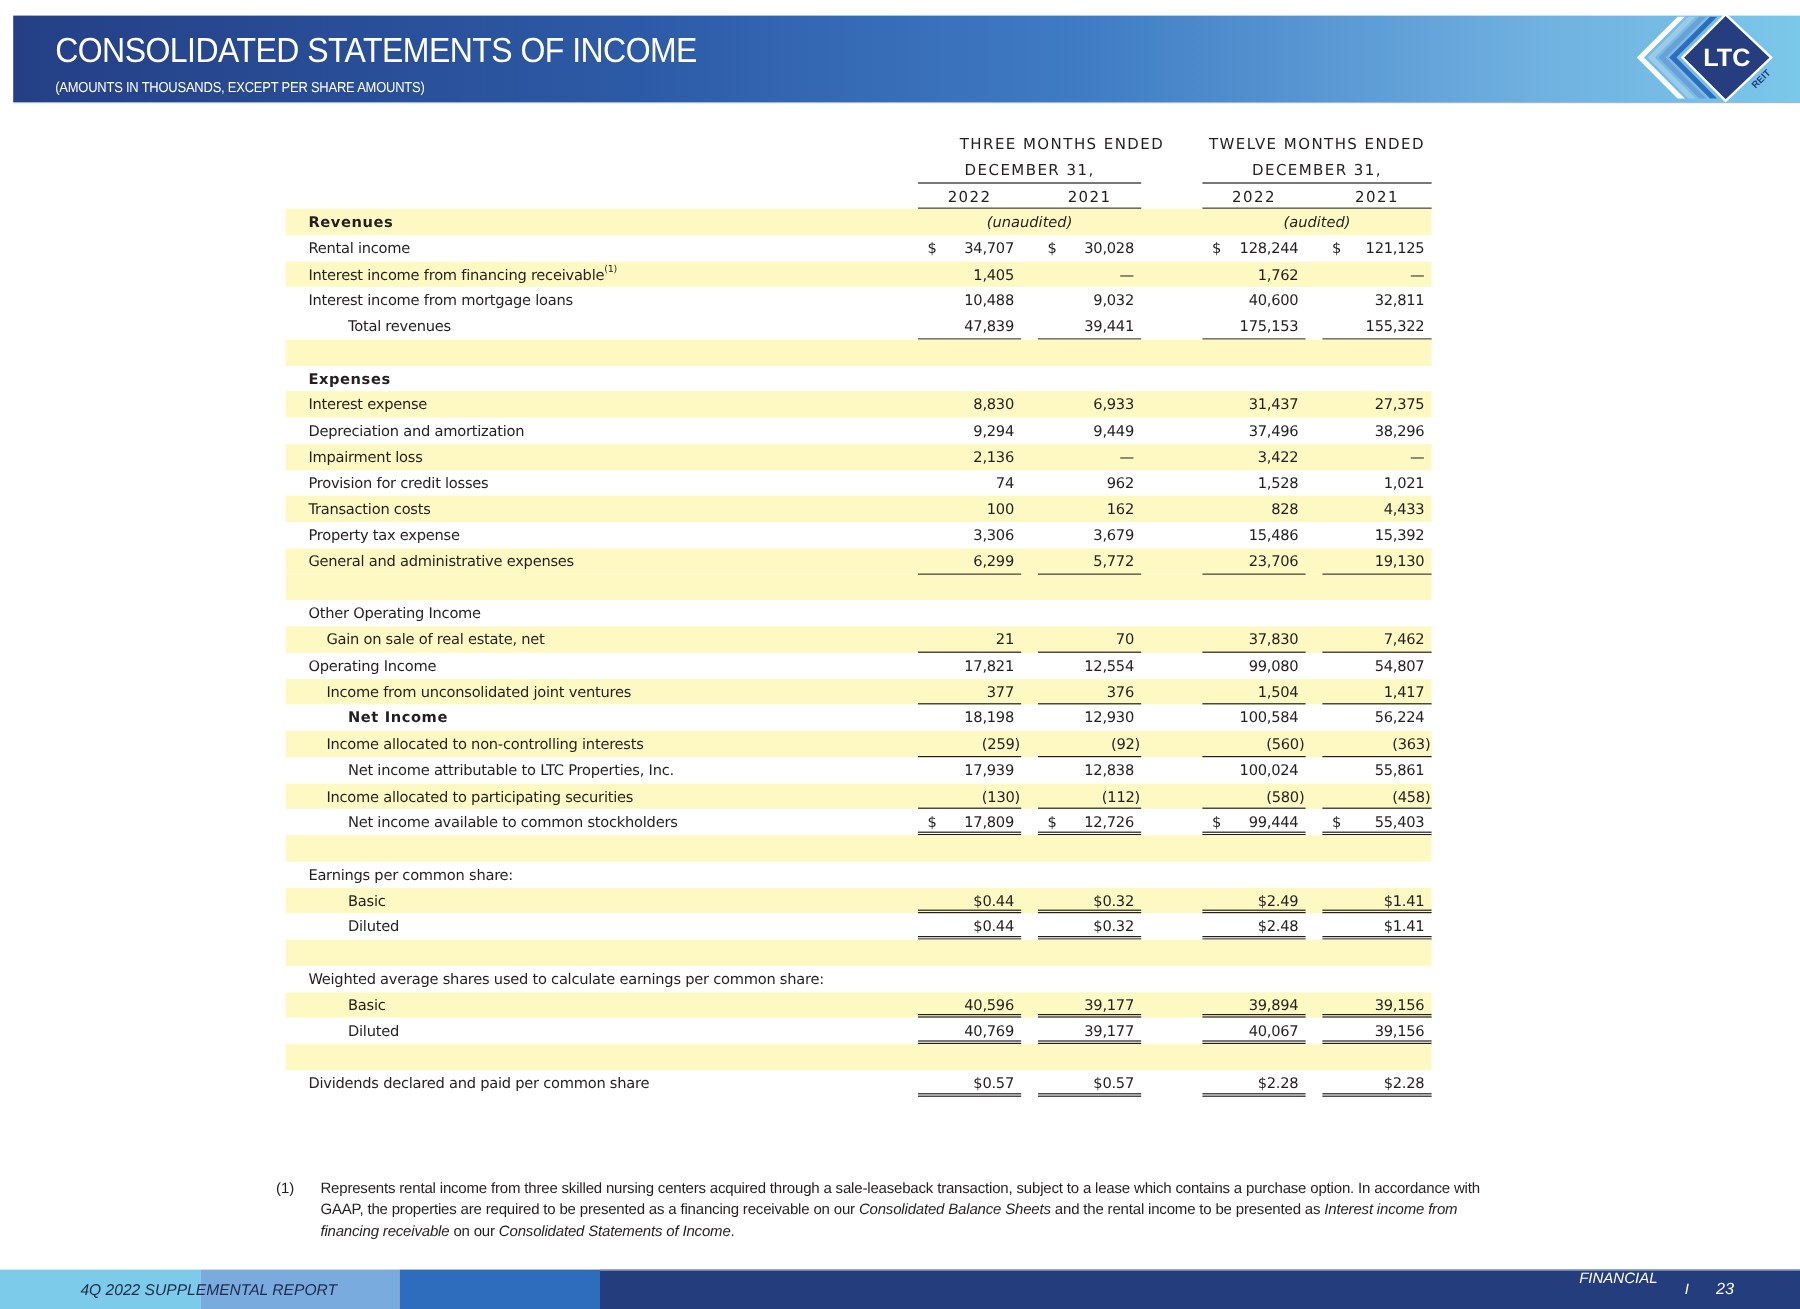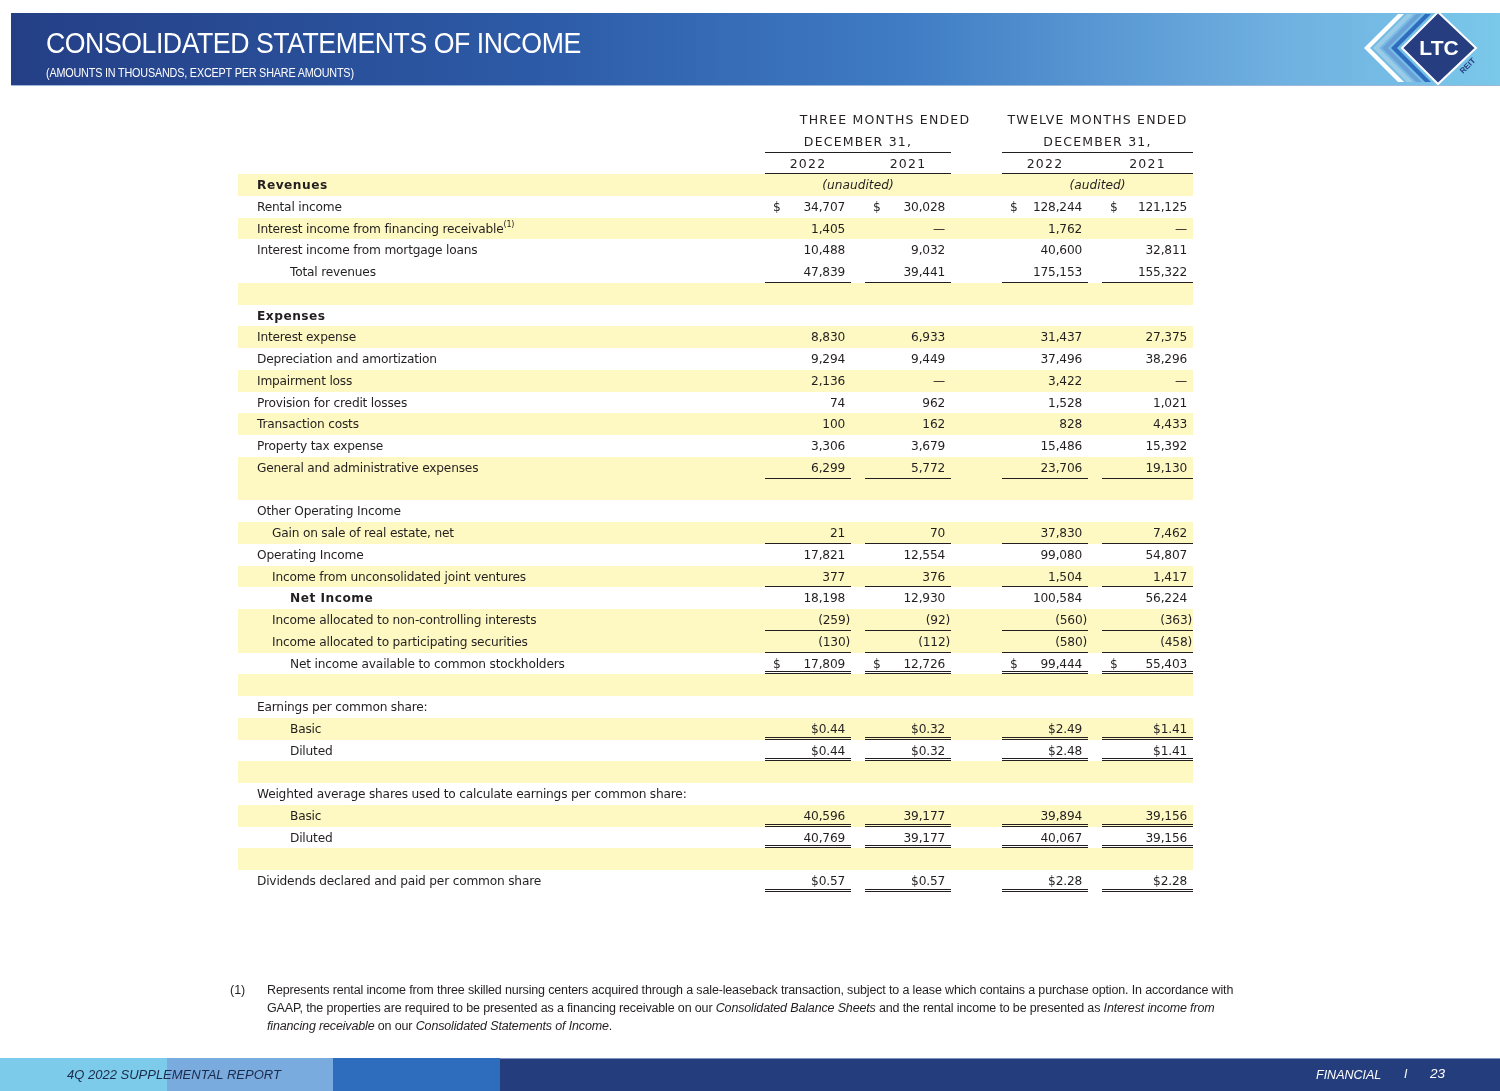--- a/index.html
+++ b/index.html
@@ -77,21 +77,21 @@
 
   .footer { position: absolute; left: 0; top: 1058px; width: 1500px; height: 17px; font-style: italic; }
   .footer .seg { position: absolute; top: 0; height: 33px; }
   .footer .s1 { left: 0; width: 167px; background: #7ccbea; }
   .footer .s2 { left: 167px; width: 166px; background: #79abdf; }
   .footer .s3 { left: 333px; width: 167px; background: #2e6cbd; }
   .footer .s4 { left: 500px; width: 1000px; background: #243d7c; border-top: 1px solid #7f95c0; box-sizing: border-box; }
   .footer .report {
     position: absolute; left: 67px; top: 9px; font-size: 13px; color: #1d2a4a; letter-spacing: 0;
   }
-  .footer .section { position: absolute; left: 1316px; top: 10px; font-size: 12.5px; color: #ffffff; }
+  .footer .section { position: absolute; left: 1316px; top: 0; font-size: 12.5px; color: #ffffff; }
   .footer .sep { position: absolute; left: 1404px; top: 9px; font-size: 12.5px; color: #ffffff; }
   .footer .page { position: absolute; left: 1430px; top: 8px; font-size: 13.5px; color: #ffffff; }
 </style>
 </head>
 <body>
 
 <div class="header">
   <div class="title">CONSOLIDATED STATEMENTS OF INCOME</div>
   <div class="subtitle">(AMOUNTS IN THOUSANDS, EXCEPT PER SHARE AMOUNTS)</div>
 </div>
@@ -395,20 +395,35 @@
         <span class="v paren">(92)</span>
       </div>
     <div class="cell c3 bot1">
         <span class="v paren">(560)</span>
       </div>
     <div class="cell c4 bot1">
         <span class="v paren">(363)</span>
       </div>
   </div>
 
+  <div class="row">
+    <span class="lbl i2">Net income attributable to LTC Properties, Inc.</span>
+    <div class="cell c1">
+        <span class="v">17,939</span>
+      </div>
+    <div class="cell c2">
+        <span class="v">12,838</span>
+      </div>
+    <div class="cell c3">
+        <span class="v">100,024</span>
+      </div>
+    <div class="cell c4">
+        <span class="v">55,861</span>
+      </div>
+  </div>
 
   <div class="row shade">
     <span class="lbl i1">Income allocated to participating securities</span>
     <div class="cell c1 bot1">
         <span class="v paren">(130)</span>
       </div>
     <div class="cell c2 bot1">
         <span class="v paren">(112)</span>
       </div>
     <div class="cell c3 bot1">

